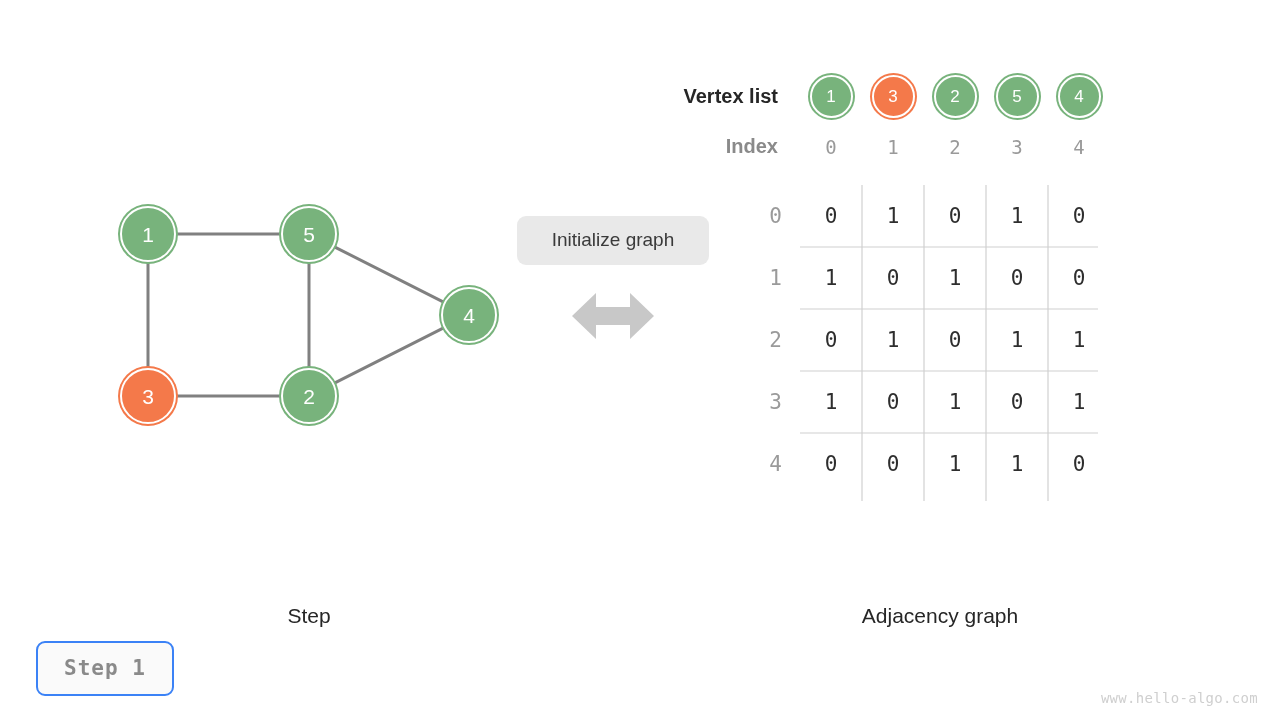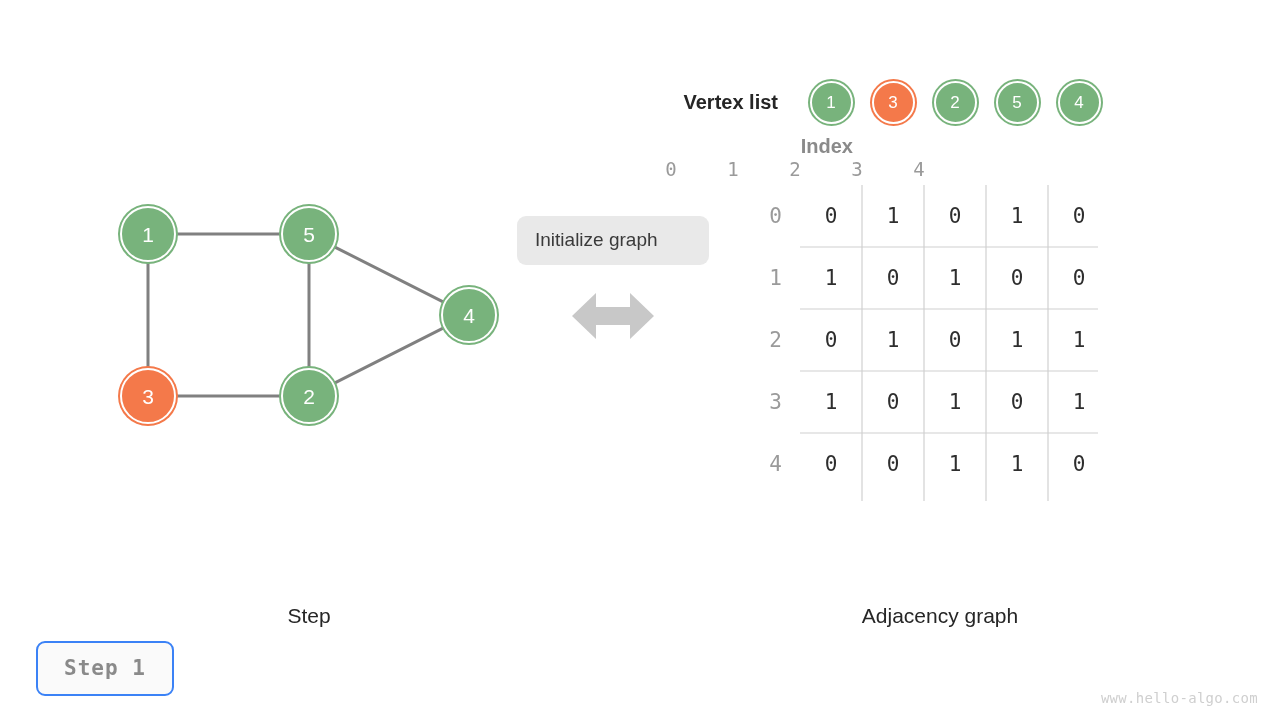--- a/index.html
+++ b/index.html
@@ -67,21 +67,21 @@
     top: 216px;
     width: 192px;
   }
   #transform-label {
     display: block;
     background: #e9e9e9;
     border-radius: 9px;
     color: #3a3a3a;
     font-size: 19px;
     padding: 13px 18px 14px 18px;
-    text-align: left;
+    text-align: center;
     white-space: nowrap;
     box-sizing: border-box;
   }
   #transform-arrow {
     display: block;
     margin: 26px auto 0 auto;
   }
 
   
   #matrix-panel {
@@ -89,22 +89,22 @@
     left: 640px;
     top: 0;
     width: 640px;
     height: 640px;
   }
   #vertex-row, #index-row {
     position: absolute;
     display: flex;
     align-items: center;
   }
-  #vertex-row { left: 0; top: 81px; }
-  #index-row  { left: 0; top: 135px; flex-direction: column; }
+  #vertex-row { left: 0; top: 75px; }
+  #index-row  { left: 0; top: 135px; }
 
   .side-label {
     width: 160px;
     text-align: right;
     padding-right: 22px;
     box-sizing: border-box;
     font-size: 20px;
     font-weight: bold;
   }
   #vertex-list-label { color: #262626; }

